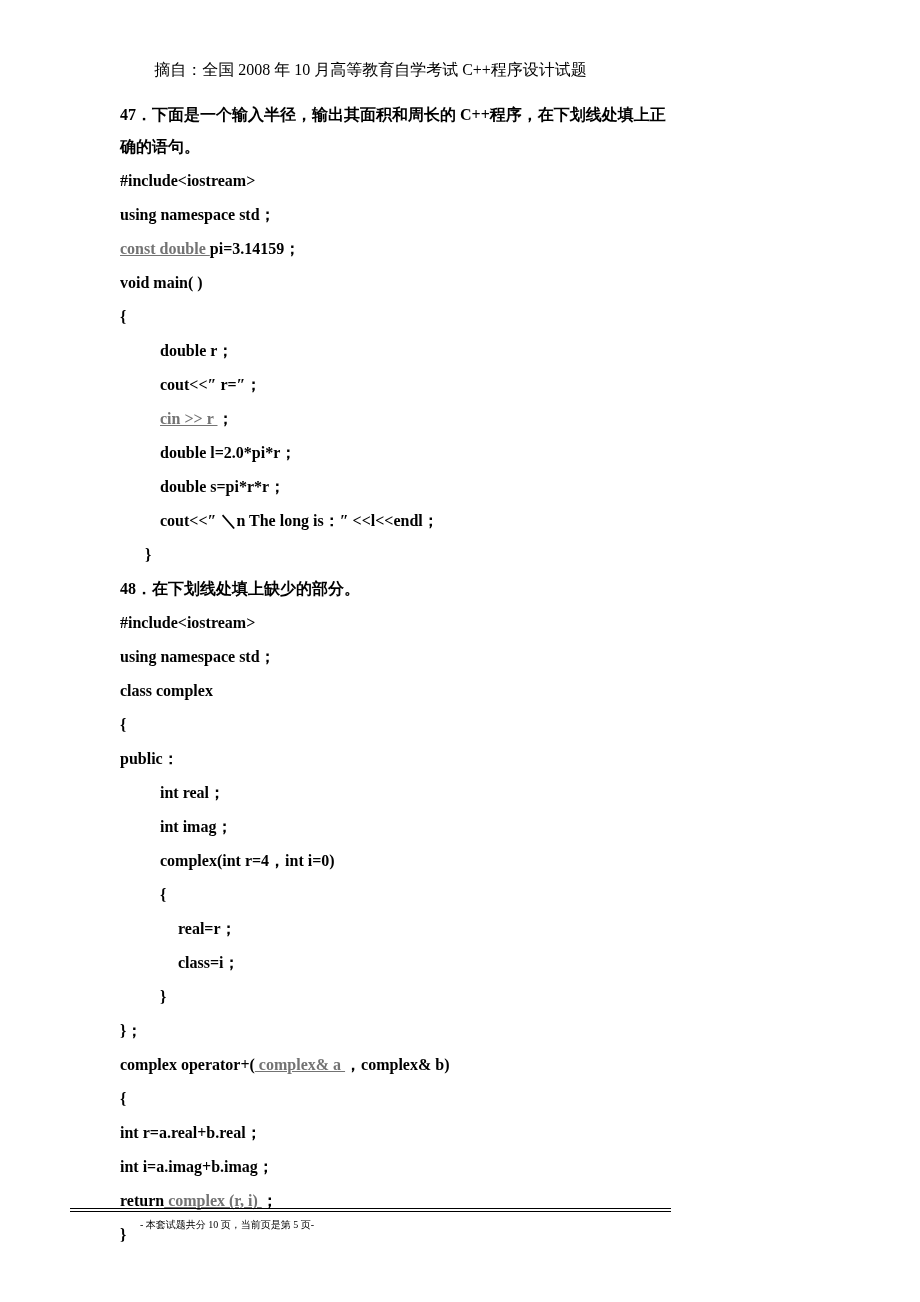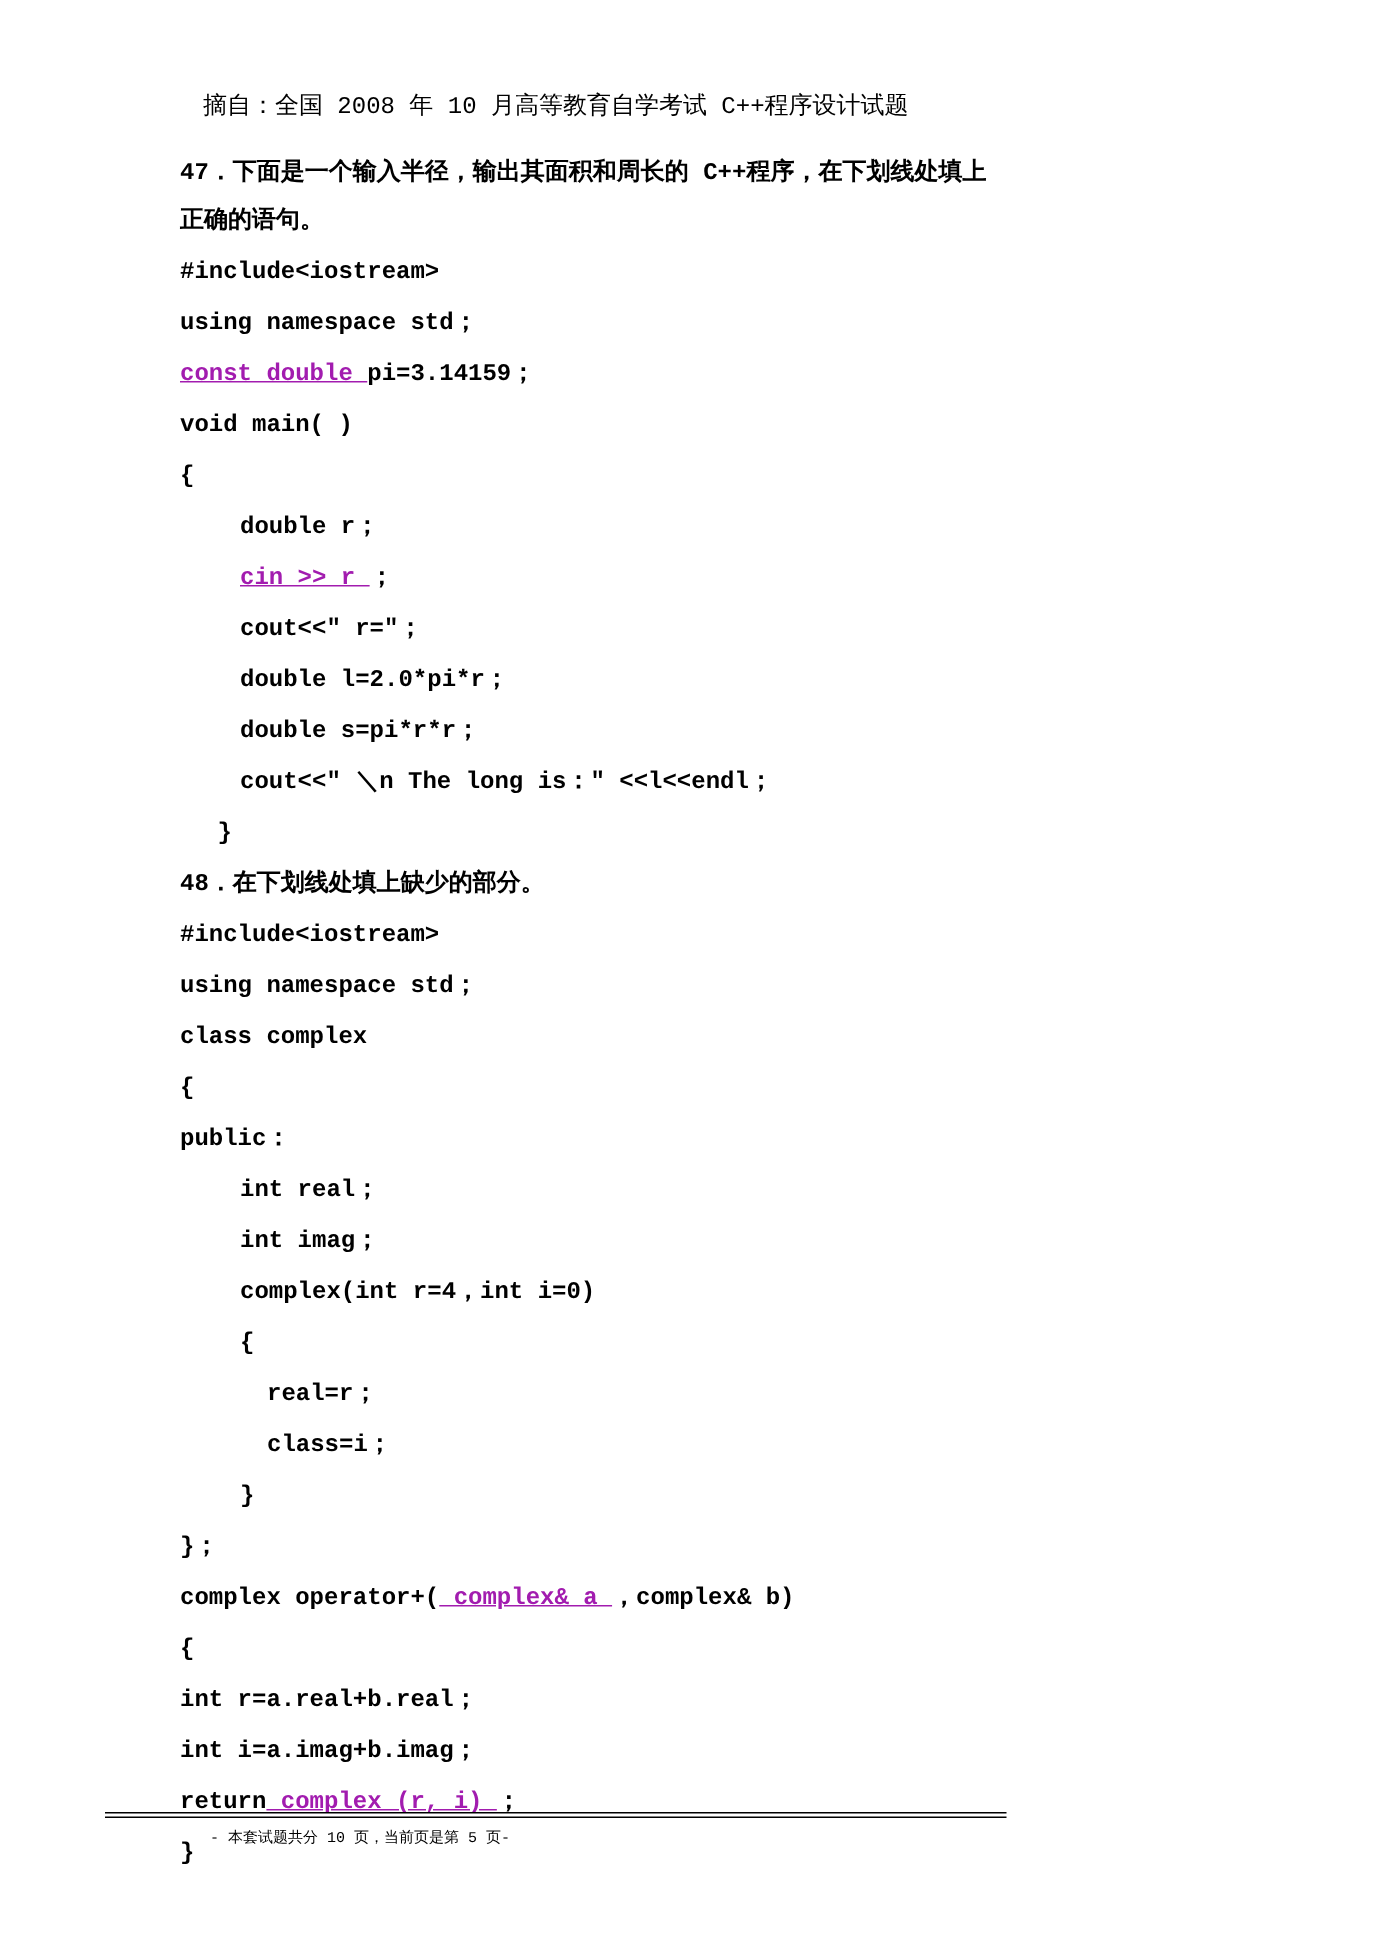--- a/index.html
+++ b/index.html
@@ -10,38 +10,37 @@
     font-size: 16px;
     color: #000;
     width: 920px;
   }
   .page {
     width: 741px;
     min-height: 1302px;
     box-sizing: border-box;
     padding: 60px 70px 40px 70px;
     position: relative;
-    font-family: Liberation Mono, monospace;
   }
   .header-line {
     text-align: center;
     font-size: 16px;
     margin-bottom: 18px;
   }
   .q-line {
     font-weight: bold;
     margin: 2px 0;
     line-height: 2.0;
   }
   .indent0 { padding-left: 50px; }
   .indent1 { padding-left: 50px; }
   .indent2 { padding-left: 90px; }
   .indent3 { padding-left: 108px; }
   .blank {
-    color: #a21caf;
+    color: #737373;
     text-decoration: underline;
     font-weight: bold;
   }
   .footer {
     position: absolute;
     bottom: 70px;
     left: 70px;
     right: 70px;
   }
   .dbl-rule {
@@ -66,24 +65,24 @@
     <span>47．</span><span>下面是一个输入半径，输出其面积和周长的 C++程序，在下划线处填上正确的语句。</span>
   </div>
   <div class="q-line indent1">#include&lt;iostream&gt;</div>
   <div class="q-line indent1">using namespace std；</div>
   <div class="q-line indent1">
     <span class="blank">const double  </span><span>pi=3.14159；</span>
   </div>
   <div class="q-line indent1">void main( )</div>
   <div class="q-line indent1">{</div>
   <div class="q-line indent2">double r；</div>
+  <div class="q-line indent2">cout&lt;&lt;″ r=″；</div>
   <div class="q-line indent2">
     <span class="blank">  cin &gt;&gt; r    </span><span>；</span>
   </div>
-  <div class="q-line indent2">cout&lt;&lt;″ r=″；</div>
   <div class="q-line indent2">double l=2.0*pi*r；</div>
   <div class="q-line indent2">double s=pi*r*r；</div>
   <div class="q-line indent2">cout&lt;&lt;″ ＼n The long is：″ &lt;&lt;l&lt;&lt;endl；</div>
   <div class="q-line indent1" style="padding-left:75px;">}</div>
 
   <div class="q-line indent0">
     <span>48．</span><span>在下划线处填上缺少的部分。</span>
   </div>
   <div class="q-line indent1">#include&lt;iostream&gt;</div>
   <div class="q-line indent1">using namespace std；</div>

